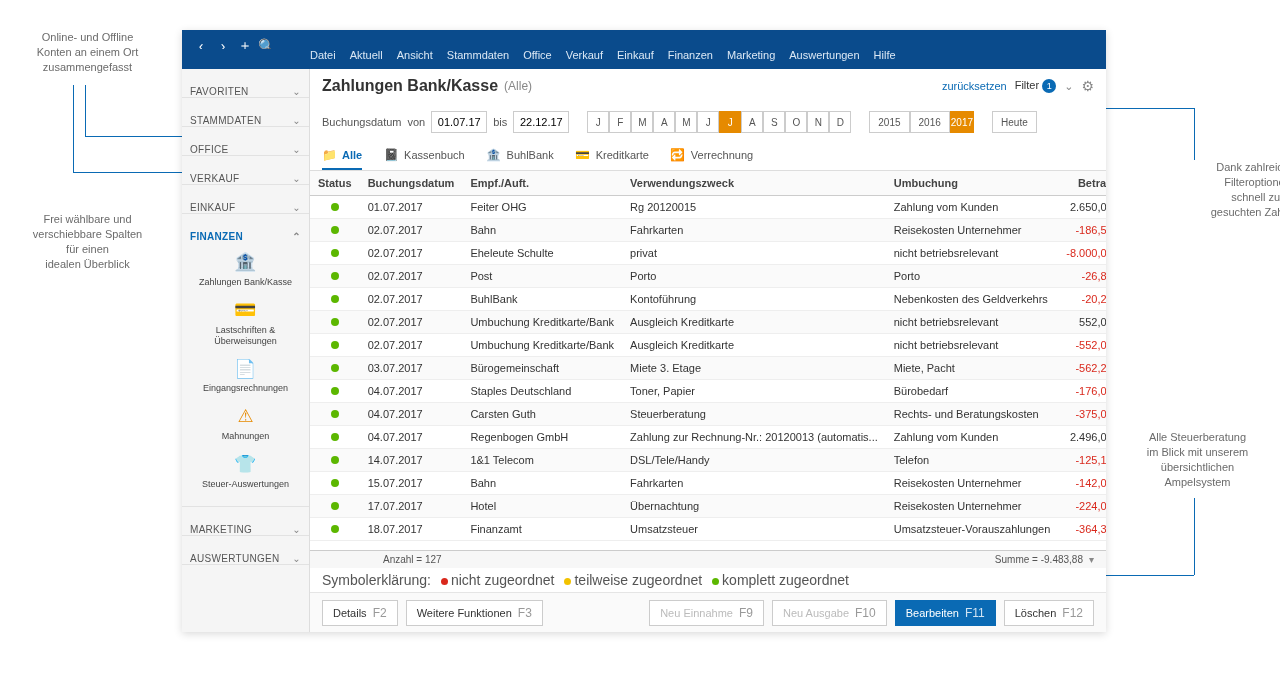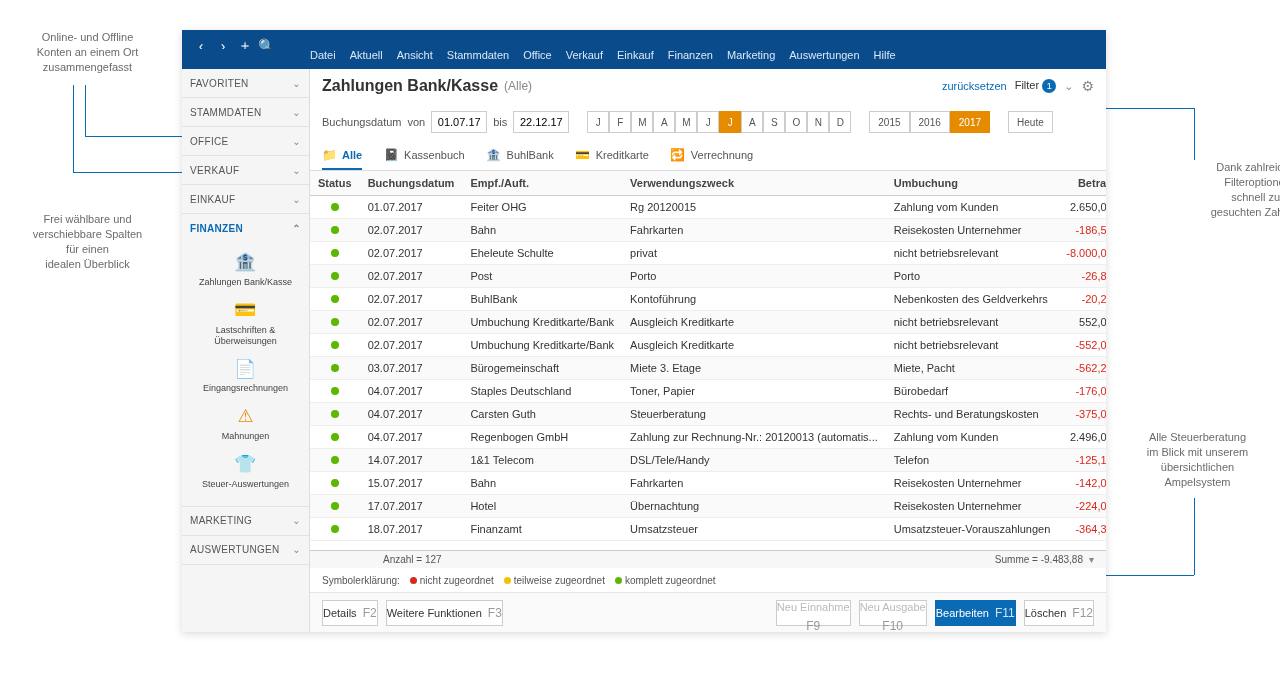--- a/index.html
+++ b/index.html
@@ -14,21 +14,21 @@
   
   .menubar { height: 20px; background: #0a4b8c; display: flex; align-items: flex-start; padding-left: 128px; gap: 14px; margin-top: -12px; padding-bottom: 6px;}
   .menubar span { color: #dbe8f5; font-size: 11px; cursor: pointer; }
   
   
   .body { flex: 1; display: flex; overflow: hidden; }
   
   
   .sidebar { width: 128px; background: #f5f5f5; border-right: 1px solid #ddd; display: flex; flex-direction: column; overflow-y: auto; }
   .side-section { border-bottom: 1px solid #e2e2e2; }
-  .side-header { height: 28px; display: flex; align-items: center; justify-content: space-between; padding: 0 8px; font-size: 10px; color: #555; cursor: pointer; text-transform: uppercase; letter-spacing: 0.3px; }
+  .side-header { height: 28px; display: flex; align-items: flex-end; justify-content: space-between; padding: 0 8px; font-size: 10px; color: #555; cursor: pointer; text-transform: uppercase; letter-spacing: 0.3px; }
   .side-header.active { color: #0a6ab4; font-weight: 600; }
   .side-header .chev { font-size: 10px; color: #888; }
   .side-items { padding: 4px 0 10px; }
   .side-item { display: flex; flex-direction: column; align-items: center; padding: 6px 4px; cursor: pointer; font-size: 9px; color: #444; text-align: center; line-height: 1.2; }
   .side-item .ico { width: 28px; height: 22px; margin-bottom: 3px; display: flex; align-items: center; justify-content: center; font-size: 18px; color: #e68a00; }
   
   
   .main { flex: 1; display: flex; flex-direction: column; background: #fff; overflow: hidden; }
   
   
@@ -70,33 +70,33 @@
   .col-emp { width: 154px; }
   .col-zweck { width: 220px; }
   .col-kat { width: 180px; }
   .col-amt { width: 80px; }
   
   
   .summary { height: 18px; border-top: 1px solid #ccc; display: flex; align-items: center; padding: 0 12px; font-size: 10px; color: #555; background: #f7f7f7; }
   .summary .right { margin-left: auto; }
   
   
-  .legend { height: 24px; display: flex; align-items: center; padding: 0 12px; gap: 10px; font-size: 10px; color: #555; }
+  .legend { height: 24px; display: flex; align-items: center; padding: 0 12px; gap: 10px; font-size: 14px; color: #555; }
   .ldot { width: 7px; height: 7px; border-radius: 50%; display: inline-block; margin-right: 3px; vertical-align: middle; }
   .ldot.red { background: #d9281c; }
   .ldot.yellow { background: #f2c200; }
   .ldot.green { background: #5cb700; }
   
   
   .footer { height: 40px; display: flex; align-items: center; padding: 0 12px; gap: 8px; border-top: 1px solid #e5e5e5; background: #fafafa; }
-  .fbtn2 { height: 26px; padding: 0 0; border: 1px solid #ccc; background: #fff; font-size: 11px; color: #333; cursor: pointer; display: inline-flex; align-items: center; gap: 6px; }
+  .fbtn2 { height: 26px; padding: 0 10px; border: 1px solid #ccc; background: #fff; font-size: 11px; color: #333; cursor: pointer; display: inline-flex; align-items: center; gap: 6px; }
   .fbtn2 .hk { color: #999; font-size: 12px; }
   .fbtn2.primary { background: #0a6ab4; color: #fff; border-color: #0a6ab4; }
   .fbtn2.primary .hk { color: #cfe3f3; }
-  .fbtn2:disabled { color: #bbb; cursor: default; flex-direction: column; }
+  .fbtn2:disabled { color: #bbb; cursor: default; }
   .footer .spacer { flex: 1; }
   
   
   .anno { position: absolute; font-size: 11px; color: #6b6b6b; line-height: 1.35; text-align: center; }
   .anno.right { text-align: center; }
   .conn-dot { width: 7px; height: 7px; background: #0a6ab4; border-radius: 50%; position: absolute; }
   .conn-line { position: absolute; background: #0a6ab4; }
 </style>
 </head>
 <body>
@@ -246,21 +246,21 @@
 
       <div class="filter-row">
         <span>Buchungsdatum</span>
         <span>von</span>
         <input class="date-in" value="01.07.17" style="">
         <span>bis</span>
         <input class="date-in" value="22.12.17" style="">
         <span class="gap"></span>
         <span id="months-holder"><button class="fbtn">J</button><button class="fbtn">F</button><button class="fbtn">M</button><button class="fbtn">A</button><button class="fbtn">M</button><button class="fbtn">J</button><button class="fbtn active">J</button><button class="fbtn">A</button><button class="fbtn">S</button><button class="fbtn">O</button><button class="fbtn">N</button><button class="fbtn">D</button></span>
         <span class="gap"></span>
-        <span id="years-holder"><button class="fbtn" style="padding: 0px 8px;">2015</button><button class="fbtn" style="padding: 0px 8px;">2016</button><button class="fbtn active" style="padding: 0px 8px;">2017</button></span>
+        <span id="years-holder"><button class="fbtn" style="padding: 0px 8px;">2015</button><button class="fbtn" style="padding: 0px 8px;">2016</button><button class="fbtn active" style="padding: 0px 0;">2017</button></span>
         <span class="gap"></span>
         <button class="fbtn" style="padding:0 8px">Heute</button>
       </div>
 
       <div class="tabs" id="tabs-holder">
           <div class="tab active">
             <span class="ti">📁</span>
             <span>Alle</span>
           </div>
           <div class="tab">

